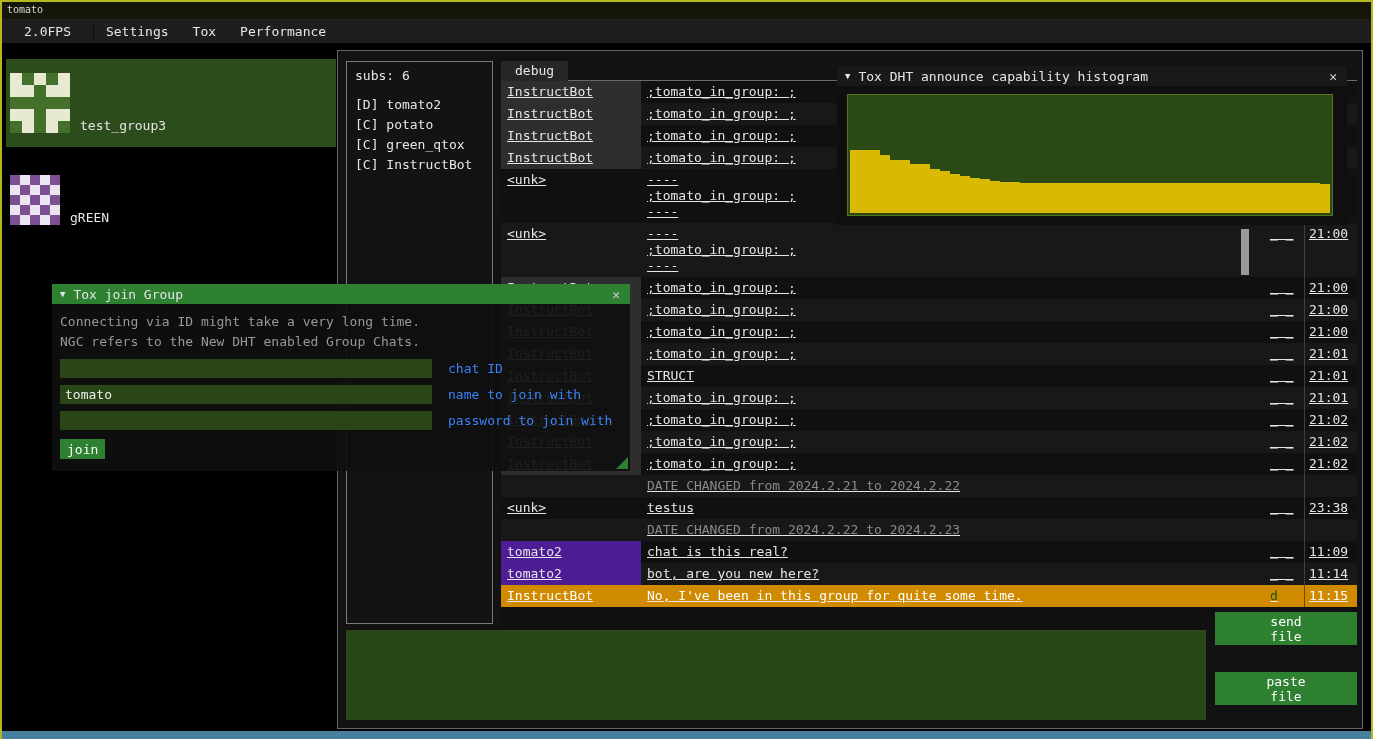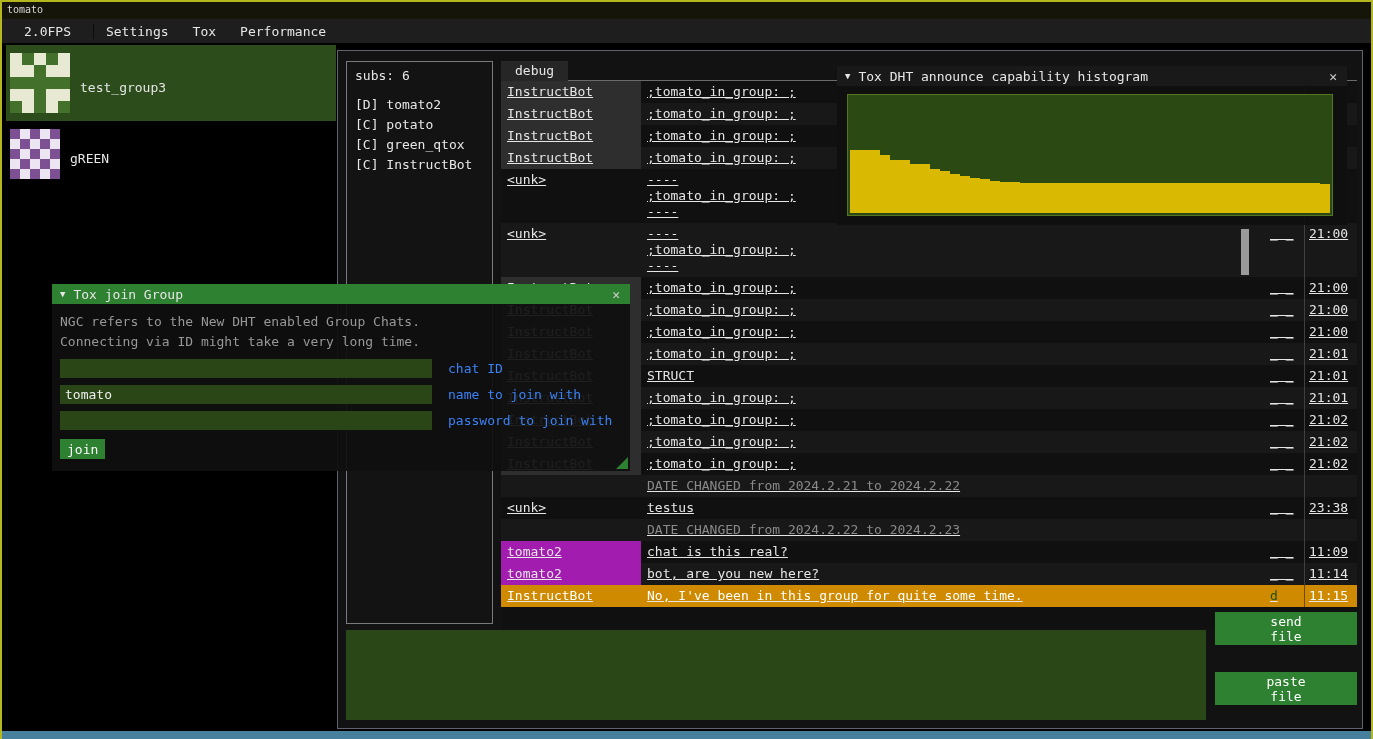--- a/index.html
+++ b/index.html
@@ -13,21 +13,21 @@
   .titlebar { position:absolute; top:0; left:0; right:0; height:17px; background:#15150a;
     font-size:10px; line-height:16px; padding-left:5px; color:#d8d8d8; }
   .menubar { position:absolute; top:17px; left:0; right:0; height:24px; background:#1e1e1e;
     display:flex; align-items:center; }
   .menubar .fps { padding:0 22px; border-right:1px solid #0c0c0c; }
   .menubar .mitem { padding:0 12px; cursor:default; }
   .bottomstrip { position:absolute; bottom:0; left:0; right:0; height:8px; background:#47809c; }
 
   
   .contacts { position:absolute; top:43px; left:4px; width:330px; }
-  .contact-row { display:flex; align-items:center; padding:8px 4px; min-height:66px; }
+  .contact-row { display:flex; align-items:flex-end; padding:14px 4px; min-height:66px;margin-top:14px; }
   .contact-row.selected { background:#2c4c1b; }
   .avatar { width:60px; height:60px; display:grid; grid-template-columns:repeat(5,1fr); grid-template-rows:repeat(5,1fr); flex:none; }
   .contact-row:nth-child(2) .avatar { width:50px; height:50px; }
   .contact-name { margin-left:10px; margin-top:8px; }
 
   
   .chatwin { position:absolute; left:335px; top:48px; width:1026px; height:679px;
     background:#121212; border:1px solid #62626e; }
   .subs-panel { position:absolute; left:8px; top:10px; width:147px; height:563px;
     border:1px solid #7a7a7a; background:#131313; padding:6px 8px; }
@@ -40,21 +40,21 @@
 
   .messages { position:absolute; left:163px; top:30px; width:856px; height:548px;
     background:#101010; overflow:hidden;text-decoration:underline; }
   .mrow { display:flex; align-items:stretch; line-height:16px; }
   .mrow:nth-child(even) { background:#181818; }
   .m-name { width:140px; flex:none; padding:3px 6px; white-space:pre; overflow:hidden; }
   .m-text { flex:1; padding:3px 6px; white-space:pre-wrap; overflow:hidden; }
   .m-flags { width:40px; flex:none; padding:3px 0 3px 6px; white-space:pre; }
   .m-time { width:53px; flex:none; padding:3px 0 3px 4px; border-left:1px solid #3f3f3f; white-space:pre; }
   .name-gray { background:#2e2e2e; }
-  .name-green { background:#a21caf; }
+  .name-green { background:#4c1d95; }
   .mrow.system .m-text { color:#8a8a8a; }
   .mrow.orange, .mrow.orange .m-name { background:#cf8a00; color:#fff; }
   .mrow.orange .m-flags { color:#1d5214; }
   .mrow.orange .m-time { border-left-color:#6e4a00; }
   .scroll-thumb { position:absolute; left:903px; top:178px; width:8px; height:46px; background:#9a9a9a; }
 
   .msg-input { position:absolute; left:8px; top:579px; width:860px; height:90px;
     background:#2a4717; border:none; resize:none; color:#e8e8e8;
     font-family:"DejaVu Sans Mono",monospace; font-size:13px; padding:4px 6px; outline:none; }
   .side-btn { position:absolute; left:877px; width:142px; height:33px; background:#2f8132;
@@ -327,22 +327,22 @@
 file</button>
   </div>
 
   <div class="float joinwin">
     <div class="fl-titlebar">
       <span class="arrow">▼</span>
       <span class="fl-title">Tox join Group</span>
       <span class="fl-close">✕</span>
     </div>
     <div class="fl-body">
+      <div class="join-info">Connecting via ID might take a very long time.</div>
       <div class="join-info">NGC refers to the New DHT enabled Group Chats.</div>
-      <div class="join-info">Connecting via ID might take a very long time.</div>
       <div class="field-row">
         <input class="field-input" value="" style="">
         <span class="field-label">chat ID</span>
       </div>
       <div class="field-row">
         <input class="field-input" value="tomato" style="">
         <span class="field-label">name to join with</span>
       </div>
       <div class="field-row">
         <input class="field-input" value="" style="">

